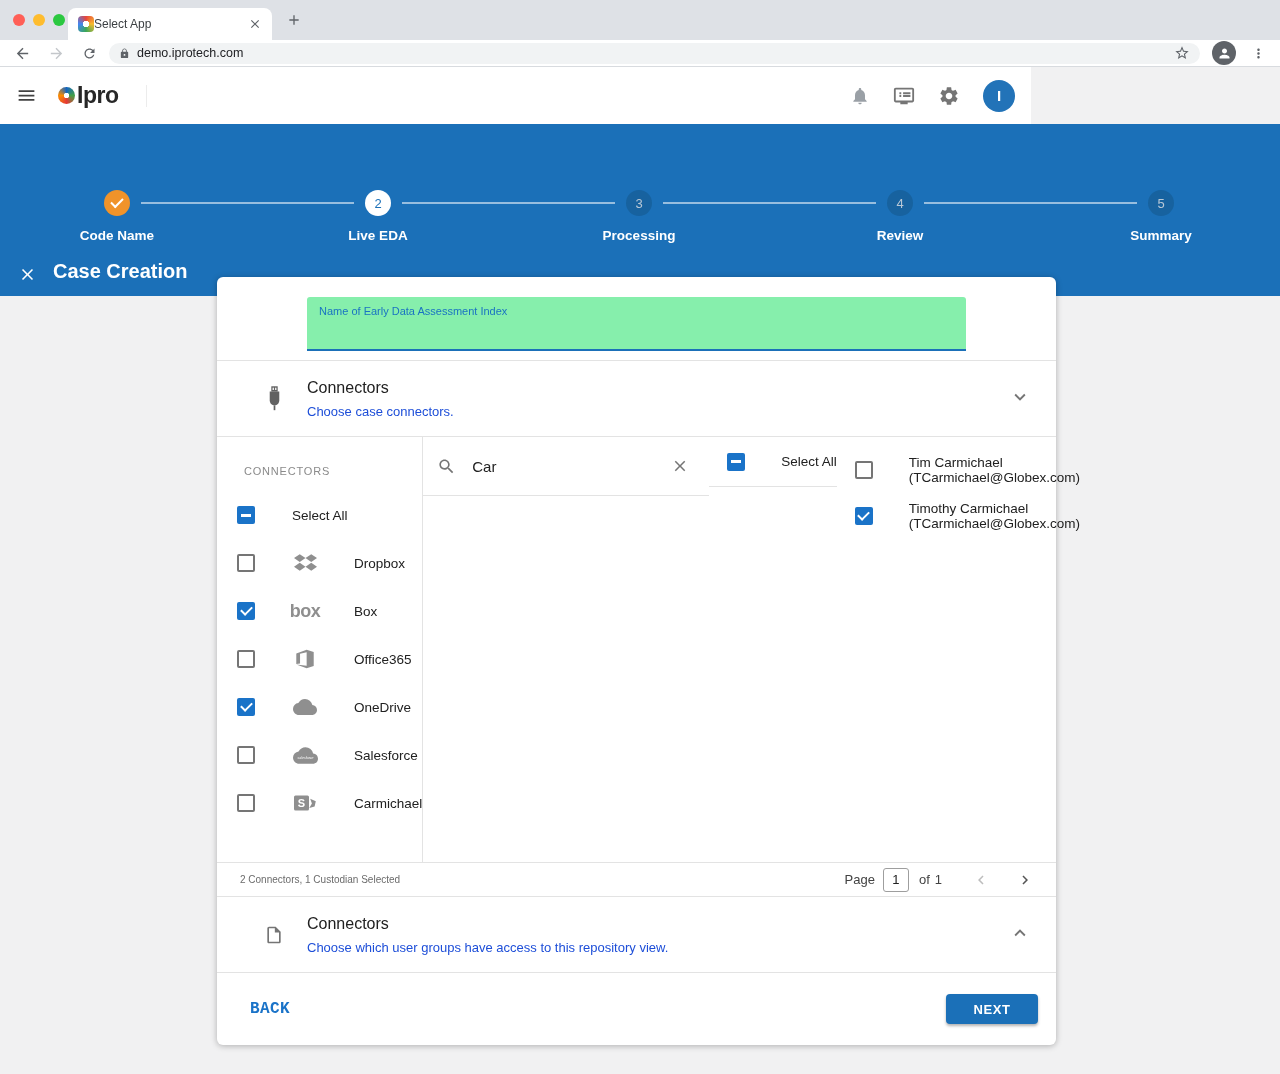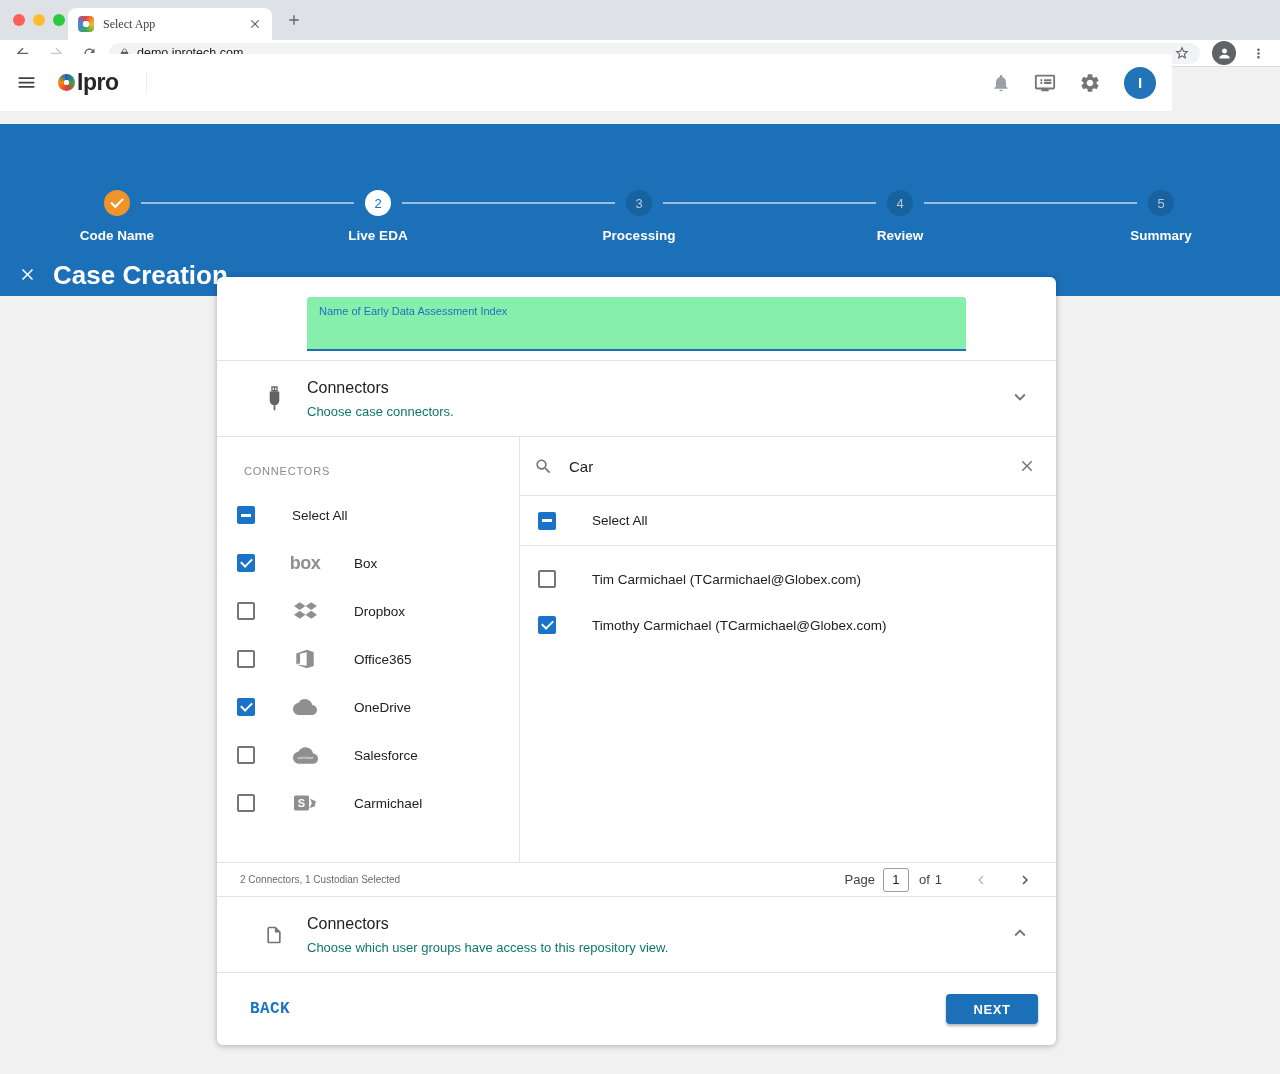--- a/index.html
+++ b/index.html
@@ -8,79 +8,79 @@
 
   
   .tabstrip { position:absolute; left:0; top:0; width:1280px; height:40px; background:#dee1e6; }
   .lights { position:absolute; left:13px; top:14px; display:flex; gap:8px; }
   .light { width:12px; height:12px; border-radius:50%; }
   .light.red{background:#ff5f57}.light.yellow{background:#febc2e}.light.green{background:#2bc840}
   .tab { position:absolute; left:68px; top:8px; width:204px; height:32px; background:#fff; border-radius:8px 8px 0 0; display:flex; align-items:center; padding:0 10px; }
   .favicon { width:16px; height:16px; border-radius:4px; flex:none;
     background: radial-gradient(circle at center, #ffffff 0 3px, rgba(255,255,255,0) 3.5px),
                 conic-gradient(#e8453c,#f9bb2d,#3aa757,#4285f4,#e8453c); }
-  .tab-title { margin-left:9px; font-size:12px; color:#3c4043; flex:1; white-space:nowrap; overflow:hidden;font-family:Liberation Serif, serif; }
+  .tab-title { font-size:12px; color:#3c4043; flex:1; white-space:nowrap; overflow:hidden; }
   .icon-btn { display:flex; align-items:center; justify-content:center; }
   .newtab { position:absolute; left:286px; top:12px; }
   .toolbar { position:absolute; left:0; top:40px; width:1280px; height:27px; background:#fff; border-bottom:1px solid #d8dbdf; display:flex; align-items:center; padding:0 10px; }
   .nav-icons { display:flex; align-items:center; gap:17px; margin-left:4px; }
   .url-pill { flex:1; height:21px; background:#f1f3f4; border-radius:11px; margin:0 12px; display:flex; align-items:center; padding:0 10px; }
   .url-text { font-size:12.5px; color:#202124; margin-left:7px; flex:1; }
   .toolbar-right { display:flex; align-items:center; gap:15px; margin-right:4px; }
   .chrome-avatar { width:24px; height:24px; border-radius:50%; background:#5f6368; display:flex; align-items:center; justify-content:center; }
 
   
-  .app-header { position:absolute; left:0; top:54px; width:1172px; height:57px; background:#fff; display:flex; align-items:center; }
+  .app-header { position:absolute; left:0; top:67px; width:1031px; height:57px; background:#fff; display:flex; align-items:center; }
   .hamburger { margin-left:16px; }
   .logo { display:flex; align-items:center; margin-left:21px; }
   .logo-swirl { width:17px; height:17px; border-radius:50%;
     background: radial-gradient(circle at center, #ffffff 0 2.5px, rgba(255,255,255,0) 3px),
                 conic-gradient(#1565c0,#43a047,#e53935,#fb8c00,#1565c0); }
   .logo-text { font-size:23px; font-weight:700; color:#272727; margin-left:2px; letter-spacing:-0.5px; }
   .hdr-divider { width:1px; height:22px; background:#ececec; margin-left:28px; }
   .header-icons { margin-left:auto; display:flex; align-items:center; gap:23px; margin-right:16px; }
   .app-avatar { width:32px; height:32px; border-radius:50%; background:#2273b8; color:#fff; font-size:15px; font-weight:600; display:flex; align-items:center; justify-content:center; }
 
   
   .blue-band { position:absolute; left:0; top:124px; width:1280px; height:172px; background:#1b70b8; }
   .band-close { position:absolute; left:18px; top:141px; cursor:pointer; }
-  .band-title { position:absolute; left:53px; top:136px; font-size:26px; font-weight:600; color:#fff; }
+  .band-title { position:absolute; left:53px; top:136px; font-size:20px; font-weight:600; color:#fff; }
   .step { position:absolute; top:66px; width:260px; text-align:center; }
   .step-circle { width:26px; height:26px; border-radius:50%; margin:0 auto; display:flex; align-items:center; justify-content:center; font-size:13px; }
   .step-circle.completed { background:#f0932a; }
   .step-circle.completed::after { content:""; width:10px; height:5px; border-left:2.5px solid #fff; border-bottom:2.5px solid #fff; transform:rotate(-45deg); margin-top:-3px; }
   .step-circle.active { background:#fff; color:#1b70b8; font-weight:500; }
   .step-circle.upcoming { background:#17629f; color:#b9c8d6; }
   .step-label { margin-top:12px; font-size:13.5px; font-weight:700; color:#fff; }
   .step-line { position:absolute; top:78px; height:2px; background:rgba(255,255,255,0.55); }
 
   
   .card { position:absolute; left:217px; top:277px; width:839px; height:768px; background:#fff; border-radius:6px; box-shadow:0 1px 6px rgba(0,0,0,0.28); display:flex; flex-direction:column; }
   .nf-wrap { height:83px; padding:20px 0 0 90px; }
   .name-field { width:659px; height:54px; background:#86efac; border-bottom:2px solid #1b70b8; border-radius:3px 3px 0 0; padding:8px 12px 0 12px; }
   .nf-label { font-size:11px; color:#1a73c2; margin-bottom:4px; }
   .nf-input { border:none; background:transparent; font-size:15px; color:#212121; width:100%; outline:none; font-family:inherit; }
   .divider { height:1px; background:#e3e3e3; flex:none; }
   .section-header { height:75px; display:flex; align-items:center; padding-left:44px; position:relative; flex:none; }
   .sec-icon { width:26px; display:flex; justify-content:center; }
   .sec-text { margin-left:20px; }
   .sec-title { font-size:16px; color:#212121; }
-  .sec-sub { font-size:13px; color:#0f766e; margin-top:7px; }
+  .sec-sub { font-size:13px; color:#1d4ed8; margin-top:7px; }
   .sec-chev { position:absolute; right:25px; top:50%; transform:translateY(-50%); cursor:pointer; }
 
   .panels { height:425px; display:flex; flex:none; }
   .left-panel { width:303px; border-right:1px solid #e3e3e3; }
   .panel-caption { font-size:11px; color:#8a8a8a; letter-spacing:0.8px; height:54px; padding:28px 0 0 27px; }
   .lrow { height:48px; display:flex; align-items:center; padding-left:20px; cursor:pointer; }
   .logo-cell { width:34px; margin-left:33px; display:flex; justify-content:center; align-items:center; }
   .lrow .label { font-size:13.5px; color:#212121; margin-left:32px; white-space:nowrap; }
   .lrow.sa .label { margin-left:37px; }
   .box-word { font-size:18px; font-weight:600; color:#8f8f8f; letter-spacing:-0.5px; }
 
-  .right-panel { flex:1; display:flex; flex-direction:column; }
+  .right-panel { flex:1; display:flex; flex-direction:row; }
   .search-row { height:59px; border-bottom:1px solid #e3e3e3; display:flex; align-items:center; padding:0 20px 0 14px; flex:none; }
   .search-input { flex:1; border:none; outline:none; font-size:15px; color:#212121; margin-left:16px; background:transparent; font-family:inherit; }
   .rrow-sa { height:50px; border-bottom:1px solid #e3e3e3; display:flex; align-items:center; padding-left:18px; flex:none; cursor:pointer; }
   .rrow-sa .label { margin-left:36px; font-size:13.5px; color:#212121; }
   .cust-list { padding-top:10px; flex:1; }
   .crow { height:46px; display:flex; align-items:center; padding-left:18px; cursor:pointer; }
   .crow .label { margin-left:36px; font-size:13.5px; color:#212121; }
 
   .cb { width:18px; height:18px; border-radius:2px; position:relative; flex:none; display:inline-block; }
   .cb.empty { border:2px solid #757575; background:#fff; }
@@ -280,34 +280,34 @@
 
     <div class="panels">
       <div class="left-panel">
         <div class="panel-caption">CONNECTORS</div>
         <div class="lrow sa">
           <span class="cb indet"></span>
           <span class="label">Select All</span>
         </div>
         <div id="connector-rows">
             <div class="lrow">
-              <span class="cb checked"></span>
-              <span class="logo-cell">
-                <span class="box-word">box</span>
-              </span>
-              <span class="label">Box</span>
-            </div>
-            <div class="lrow">
               <span class="cb empty"></span>
               <span class="logo-cell">
                 <svg width="23" height="20" viewBox="0 0 24 19" fill="#8f8f8f">
                   <path d="M6 .3 12 4.4 6 8.5 0 4.4zM18 .3 24 4.4 18 8.5 12 4.4zM6 9.3 12 13.4 6 17.5 0 13.4zM18 9.3 24 13.4 18 17.5 12 13.4z"></path>
                 </svg>
               </span>
               <span class="label">Dropbox</span>
+            </div>
+            <div class="lrow">
+              <span class="cb checked"></span>
+              <span class="logo-cell">
+                <span class="box-word">box</span>
+              </span>
+              <span class="label">Box</span>
             </div>
             <div class="lrow">
               <span class="cb empty"></span>
               <span class="logo-cell">
                 <svg width="22" height="22" viewBox="0 0 24 24" fill="#8f8f8f">
                   <path d="M21.5 4.3v15.4L13.8 22 2.5 17.9l11.3 1.4V4.6L6.6 6.3v10.5l-4.1.6V6L13.8 2z"></path>
                 </svg>
               </span>
               <span class="label">Office365</span>
             </div>

